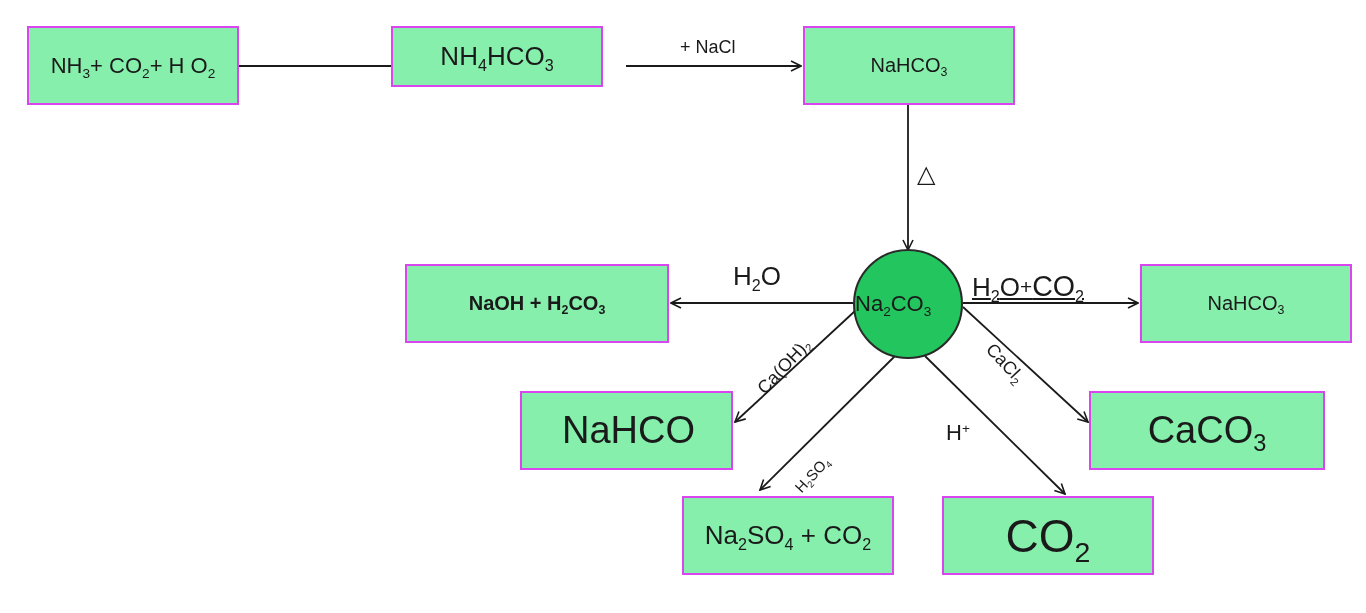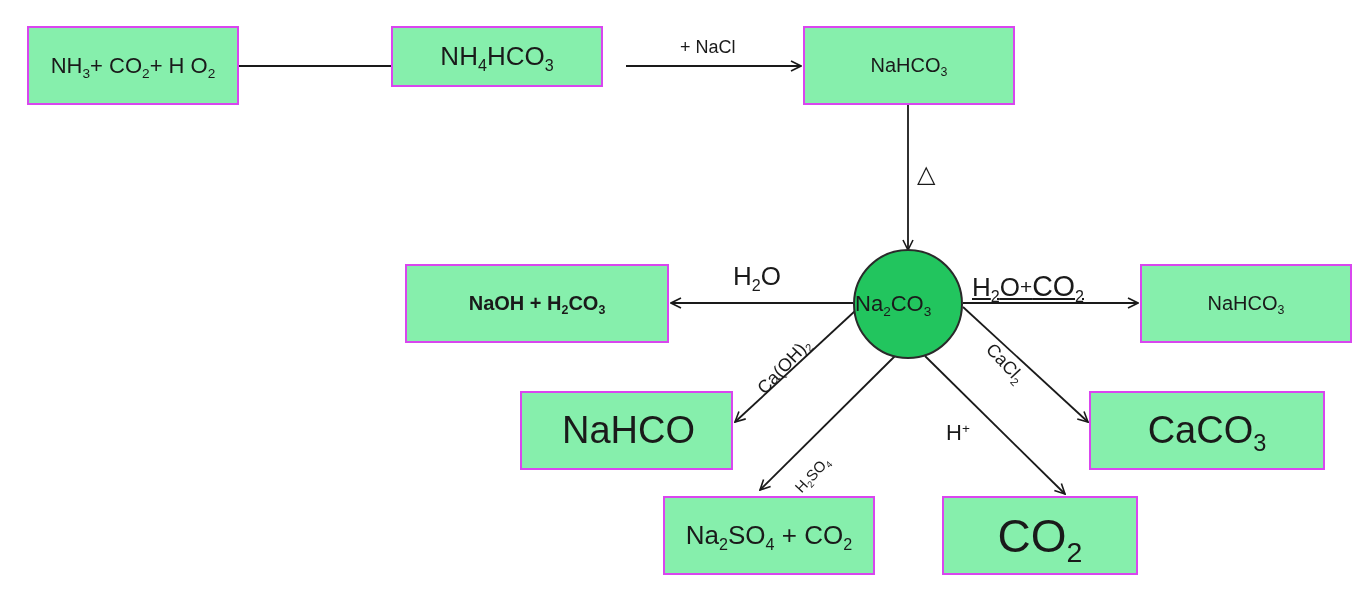--- a/index.html
+++ b/index.html
@@ -92,19 +92,19 @@
 </div>
 
 <div class="lbl" style="left:792px;top:485px;font-size:15px;transform:rotate(-47deg);transform-origin:left top;">
   <span>H</span><sub>2</sub><span>SO</span><sub>4</sub>
 </div>
 
 <div class="lbl f22" style="left:946px;top:422px;">
   <span>H</span><sup>+</sup>
 </div>
 
-<div class="box f26" style="left:663px;top:496px;width:212px;height:79px;">
+<div class="box f26" style="left:682px;top:496px;width:212px;height:79px;">
   <span><span>Na</span><sub>2</sub><span>SO</span><sub>4</sub><span style="white-space:pre;"> + CO</span><sub>2</sub></span>
 </div>
 
-<div class="box" style="left:942px;top:496px;width:196px;height:79px;font-size:46px;">
+<div class="box" style="left:942px;top:496px;width:212px;height:79px;font-size:46px;">
   <span><span>CO</span><sub>2</sub></span>
 </div>
 
 </body></html>

